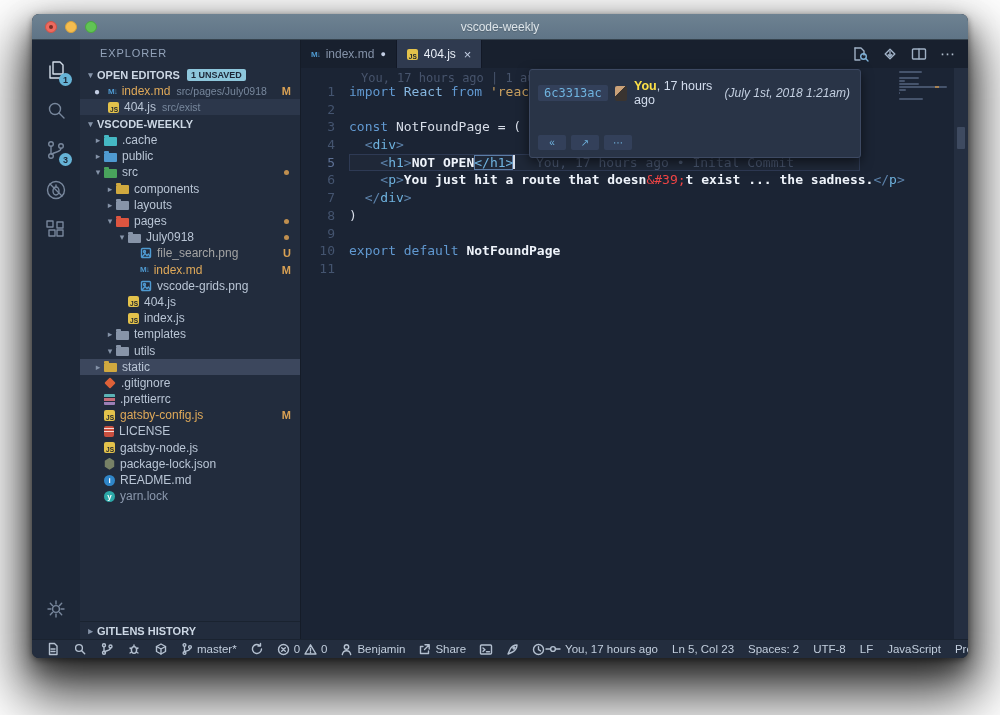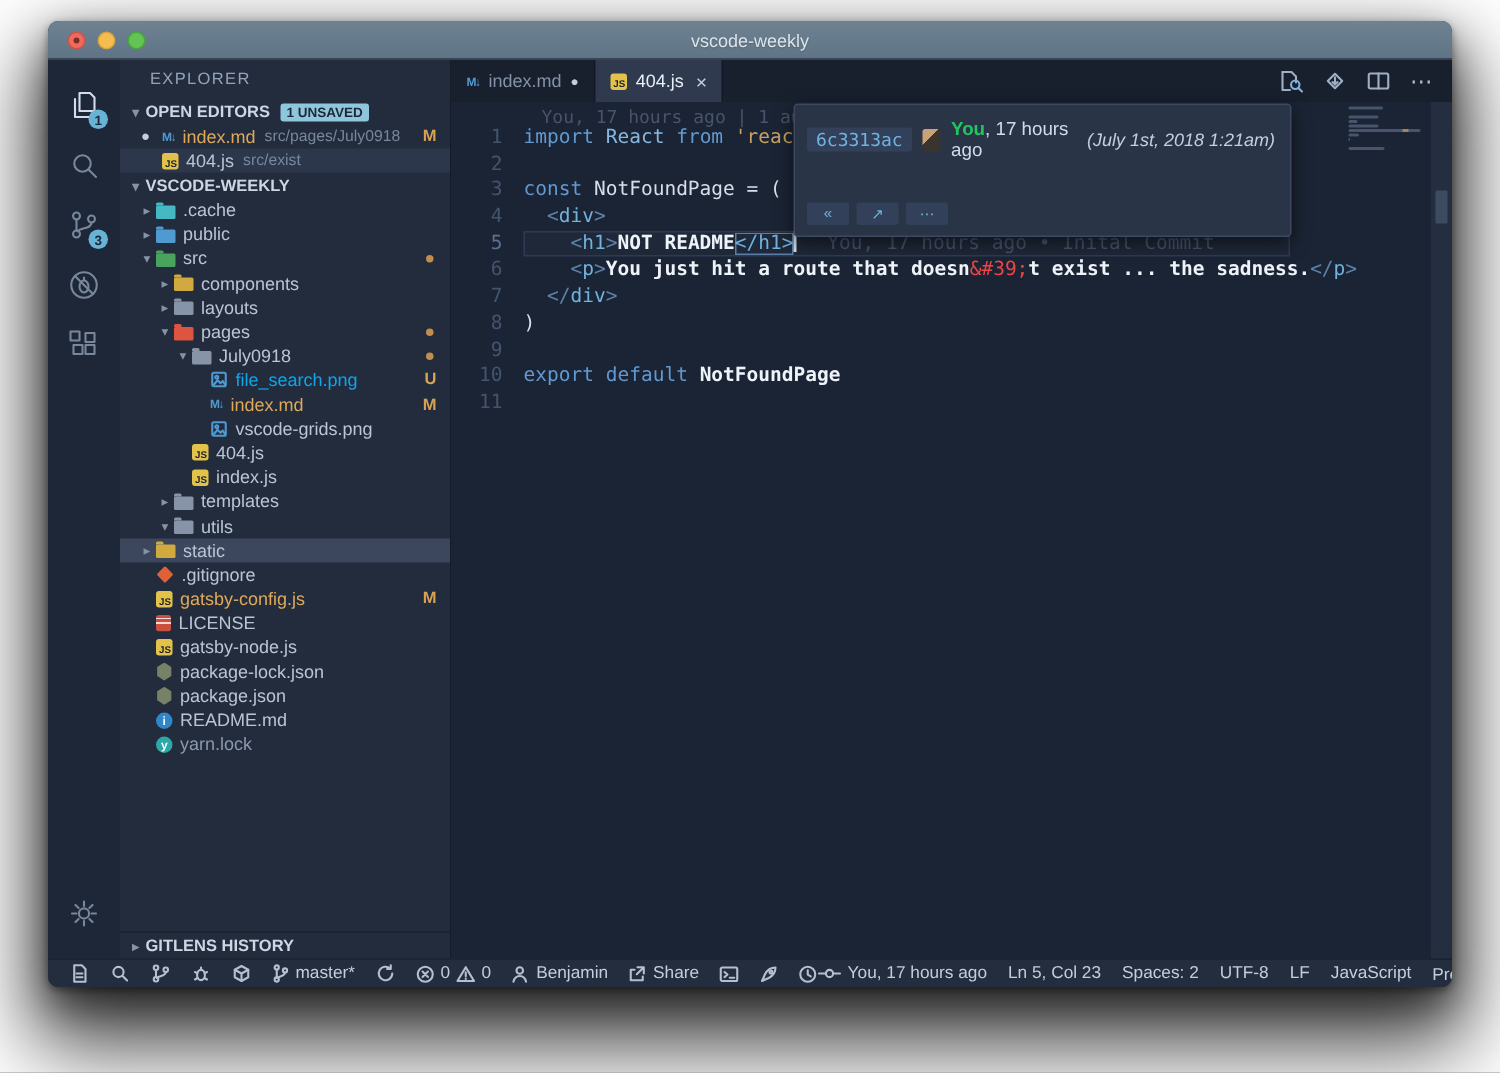--- a/index.html
+++ b/index.html
@@ -94,21 +94,21 @@
   .mm-line.empty{background:transparent;}
   .mm-ent{position:absolute;right:8px;top:0;width:4px;height:2px;background:#d7a35f;}
   .scrollstrip{position:absolute;top:0;right:0;bottom:0;width:14px;background:#242e40;}
   .scrollstrip .slider{position:absolute;top:59px;left:3px;width:8px;height:22px;background:#3e4a60;border-radius:1px;}
   
   .popup{position:absolute;left:228px;top:29px;width:330px;height:87px;background:#293447;border:1px solid #3d4962;
          border-radius:3px;box-shadow:0 4px 12px rgba(0,0,0,.55);z-index:30;font-size:12.5px;color:#d2dced;}
   .pp-row1{display:flex;align-items:center;margin:9px 10px 0 8px;gap:7px;}
   .pp-sha{font-family:"DejaVu Sans Mono",monospace;font-size:12px;color:#6fb3df;background:#33405a;padding:1px 6px;border-radius:2px;cursor:pointer;}
   .pp-avatar{width:15px;height:15px;border-radius:2px;background:linear-gradient(135deg,#caa178 0 40%,#3a3430 40% 100%);}
-  .pp-author b{color:#22c55e;}
+  .pp-author b{color:#fde047;}
   .pp-date{font-style:italic;color:#c3cfe0;margin-left:auto;font-size:12px;white-space:nowrap;}
   .pp-msg{margin:10px 0 0 29px;}
   .pp-btns{position:absolute;left:8px;bottom:7px;display:flex;gap:5px;}
   .pp-btn{min-width:20px;height:15px;background:#33405a;border-radius:2px;color:#6fb3df;font-size:10px;
           display:flex;align-items:center;justify-content:center;cursor:pointer;padding:0 4px;}
   
   .statusbar{position:absolute;left:0;right:0;bottom:0;height:19px;background:#232d3e;display:flex;align-items:center;
              font-size:11.5px;color:#c2cedd;padding:0 10px;box-sizing:border-box;border-top:1px solid #1a2330;}
   .sb-left{display:flex;align-items:center;gap:13px;margin-left:4px;}
   .sb-right{margin-left:auto;display:flex;align-items:center;gap:14px;}
@@ -257,21 +257,21 @@
             </div>
             <div class="t-row" style="padding-left: 48px;">
               <span class="t-chev"></span>
               <span class="icon">
                 <svg width="12" height="12" viewBox="0 0 12 12" fill="none" stroke="currentColor" stroke-width="1.4" stroke-linecap="round" stroke-linejoin="round">
                   <rect x="1.5" y="1.5" width="9" height="9" rx="1" stroke="#4f9ad1"></rect>
                   <circle cx="4.5" cy="4.5" r="1" stroke="#4f9ad1"></circle>
                   <path d="M2.5 9.5l2.5-3 2 2 1.5-1.5 1.5 2.5" stroke="#4f9ad1"></path>
                 </svg>
               </span>
-              <span class="t-label" style="color: #0ea5e9;">file_search.png</span>
+              <span class="t-label" style="color: #a3a3a3;">file_search.png</span>
               <span class="row-badge">U</span>
             </div>
             <div class="t-row" style="padding-left: 48px;">
               <span class="t-chev"></span>
               <span class="md-ic">M↓</span>
               <span class="t-label" style="color: rgb(223, 169, 89);">index.md</span>
               <span class="row-badge">M</span>
             </div>
             <div class="t-row" style="padding-left: 48px;">
               <span class="t-chev"></span>
@@ -309,43 +309,43 @@
               <span class="folder-ic" style="background: rgb(208, 169, 63);"></span>
               <span class="t-label">static</span>
             </div>
             <div class="t-row" style="padding-left: 12px;">
               <span class="t-chev"></span>
               <span class="git-ic"></span>
               <span class="t-label">.gitignore</span>
             </div>
             <div class="t-row" style="padding-left: 12px;">
               <span class="t-chev"></span>
+              <span class="prettier-ic"></span>
+              <span class="t-label">.prettierrc</span>
+            </div>
+            <div class="t-row" style="padding-left: 12px;">
+              <span class="t-chev"></span>
               <span class="js-ic">JS</span>
               <span class="t-label" style="color: rgb(223, 169, 89);">gatsby-config.js</span>
               <span class="row-badge">M</span>
             </div>
             <div class="t-row" style="padding-left: 12px;">
               <span class="t-chev"></span>
               <span class="lic-ic"></span>
               <span class="t-label">LICENSE</span>
             </div>
             <div class="t-row" style="padding-left: 12px;">
               <span class="t-chev"></span>
               <span class="js-ic">JS</span>
               <span class="t-label">gatsby-node.js</span>
             </div>
             <div class="t-row" style="padding-left: 12px;">
               <span class="t-chev"></span>
               <span class="hex-ic"></span>
               <span class="t-label">package-lock.json</span>
-            </div>
-            <div class="t-row" style="padding-left: 12px;">
-              <span class="t-chev"></span>
-              <span class="hex-ic"></span>
-              <span class="t-label">package.json</span>
             </div>
             <div class="t-row" style="padding-left: 12px;">
               <span class="t-chev"></span>
               <span class="circle-ic" style="background: rgb(47, 134, 201);">i</span>
               <span class="t-label">README.md</span>
             </div>
             <div class="t-row" style="padding-left: 12px;">
               <span class="t-chev"></span>
               <span class="circle-ic" style="background: rgb(44, 168, 168);">y</span>
               <span class="t-label" style="color: rgb(139, 152, 173);">yarn.lock</span>
@@ -397,21 +397,21 @@
             </div>
         </div>
 
         <div class="codearea">
           <div class="codelens">You, 17 hours ago | 1 author (You)</div>
           <div class="codelines" id="codelines">
               <div class="line"><span class="num">1</span><span class="tk-kw">import</span><span class="tk-pl"> </span><span class="tk-id">React</span><span class="tk-pl"> </span><span class="tk-kw">from</span><span class="tk-pl"> </span><span class="tk-str">'react'</span></div>
               <div class="line"><span class="num">2</span></div>
               <div class="line"><span class="num">3</span><span class="tk-kw">const</span><span class="tk-pl"> </span><span class="tk-fn">NotFoundPage</span><span class="tk-pl"> = (</span></div>
               <div class="line"><span class="num">4</span><span class="tk-pl">  </span><span class="tk-tagp">&lt;</span><span class="tk-tag">div</span><span class="tk-tagp">&gt;</span></div>
-              <div class="line current"><span class="hl"></span><span class="num">5</span><span class="tk-pl">    </span><span class="tk-tagp">&lt;</span><span class="tk-tag">h1</span><span class="tk-tagp">&gt;</span><span class="tk-txt">NOT README</span><span class="tk-brk">&lt;/h1&gt;</span><span class="cursor"></span><span class="blame">You, 17 hours ago • Inital Commit</span></div>
+              <div class="line current"><span class="hl"></span><span class="num">5</span><span class="tk-pl">    </span><span class="tk-tagp">&lt;</span><span class="tk-tag">h1</span><span class="tk-tagp">&gt;</span><span class="tk-txt">NOT OPEN</span><span class="tk-brk">&lt;/h1&gt;</span><span class="cursor"></span><span class="blame">You, 17 hours ago • Inital Commit</span></div>
               <div class="line"><span class="num">6</span><span class="tk-pl">    </span><span class="tk-tagp">&lt;</span><span class="tk-tag">p</span><span class="tk-tagp">&gt;</span><span class="tk-txt">You just hit a route that doesn</span><span class="tk-ent">&amp;#39;</span><span class="tk-txt">t exist ... the sadness.</span><span class="tk-tagp">&lt;/</span><span class="tk-tag">p</span><span class="tk-tagp">&gt;</span></div>
               <div class="line"><span class="num">7</span><span class="tk-pl">  </span><span class="tk-tagp">&lt;/</span><span class="tk-tag">div</span><span class="tk-tagp">&gt;</span></div>
               <div class="line"><span class="num">8</span><span class="tk-pl">)</span></div>
               <div class="line"><span class="num">9</span></div>
               <div class="line"><span class="num">10</span><span class="tk-kw">export</span><span class="tk-pl"> </span><span class="tk-kw">default</span><span class="tk-pl"> </span><span class="tk-fnb">NotFoundPage</span></div>
               <div class="line"><span class="num">11</span></div>
             </div>
           <div class="minimap" id="minimap">
               <div class="mm-line" style="width: 22.5px;"></div>
               <div class="mm-line empty" style="width: 0px;"></div>

